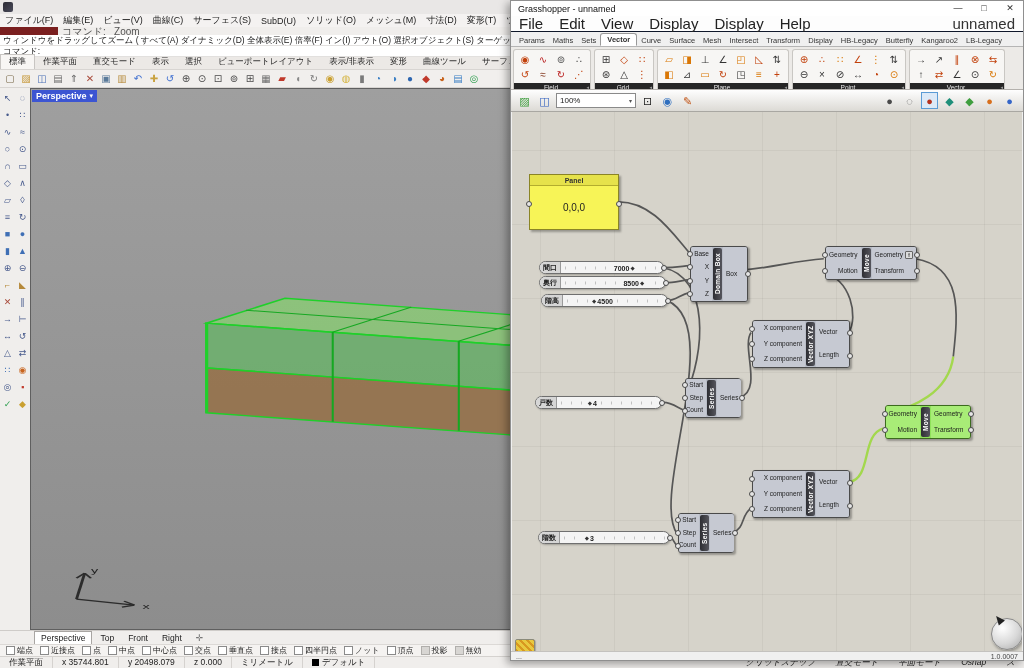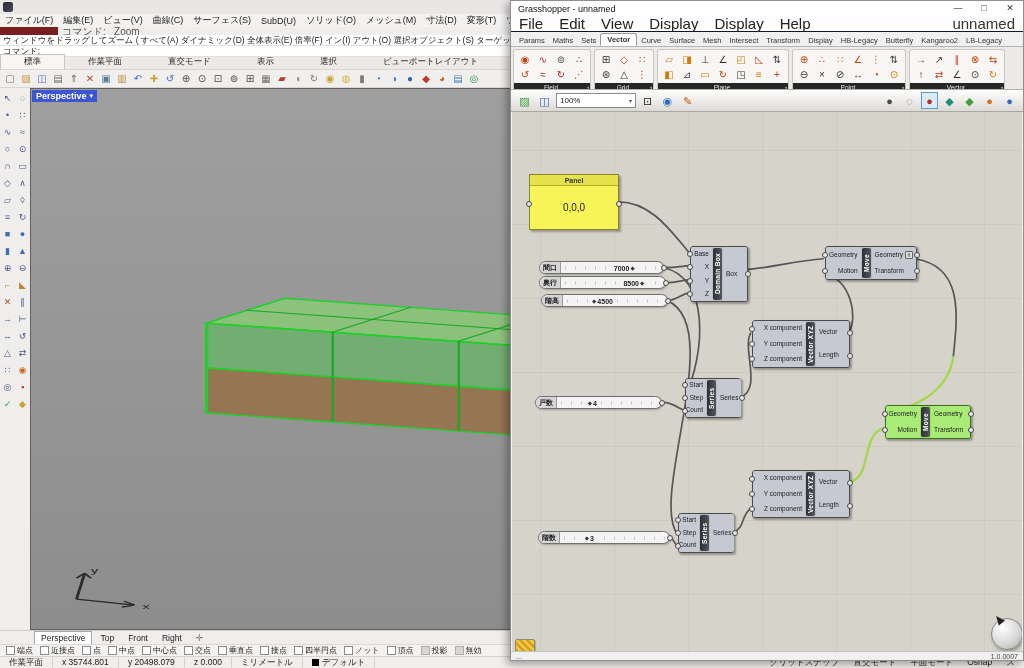--- a/index.html
+++ b/index.html
@@ -10,21 +10,21 @@
   #rhino { position:absolute; inset:0; background:#f0eeec; }
   .r-title { height:14px; background:#e9e7e6; display:flex; align-items:center; gap:4px; padding-left:3px; font-size:9px; color:#333; }
   .r-appicon { width:10px; height:10px; background:linear-gradient(135deg,#2b2b33,#4a4a5a); border-radius:2px; flex:none; }
   .r-menu { height:13px; background:#f4f2f1; display:flex; align-items:center; font-size:9px; color:#222; }
   .r-menu span { padding:0 5px; cursor:default; }
   .r-echo { height:8px; background:#f0eeec; display:flex; align-items:flex-start; overflow:hidden; }
   .r-echo-chip { background:#7a1f1f; width:58px; height:8px; flex:none; }
   .r-echo-text { font-size:10px; color:#555; padding-left:4px; line-height:10px; white-space:nowrap; }
   .r-cmdhist, .r-cmdprompt { height:11px; background:#ffffff; border-bottom:1px solid #e2e0de; font-size:8.5px; line-height:11px; padding-left:3px; white-space:nowrap; overflow:hidden; color:#1a1a1a; }
   .r-tabs { height:13px; background:#ece9e6; display:flex; font-size:8.5px; align-items:flex-end; color:#222; border-bottom:1px solid #d8d5d2; }
-  .r-tabs span { padding:1px 23px;text-align:center; }
+  .r-tabs span { padding:1px 8px;text-align:center; }
   .r-tabs span.active { background:#f8f6f4; border:1px solid #c8c5c2; border-bottom:none; }
   .r-iconbar { height:18px; background:#f1efed; display:flex; align-items:center; padding-left:2px; border-bottom:1px solid #d8d5d2; }
   .ric { width:16px; height:15px; font-size:10px; line-height:15px; text-align:center; flex:none; }
   .r-main { position:absolute; top:88px; left:0; right:0; bottom:38px; display:flex; }
   .r-side { width:30px; background:#f0eeec; display:grid; grid-template-columns:15px 15px; align-content:start; padding-top:2px; }
   .sic { width:15px; height:17px; font-size:9px; line-height:17px; text-align:center; color:#475a8c; }
   .r-viewport { flex:1; position:relative; background:linear-gradient(#9f9f9f,#8d8d8d); border:1px solid #5f5f5f; overflow:hidden; }
   .vp-label { position:absolute; top:1px; left:1px; background:#3c55d2; color:#fff; font-weight:bold; font-size:9px; padding:0 4px; line-height:12px; z-index:2; display:flex; gap:3px; align-items:center; }
   .vp-label .caret { font-size:7px; }
   .r-viewtabs { height:14px; background:#f0eeec; display:flex; align-items:center; font-size:8.5px; padding-left:34px; gap:2px; border-top:1px solid #cfccc9; }
@@ -288,21 +288,21 @@
     <span class="st-seg">作業平面</span>
     <span class="st-seg" style="min-width:66px">x 35744.801</span>
     <span class="st-seg" style="min-width:66px">y 20498.079</span>
     <span class="st-seg" style="min-width:46px">z 0.000</span>
     <span class="st-seg">ミリメートル</span>
     <span class="st-seg">
         <span class="layer-chip"></span>
         <span>デフォルト</span>
       </span>
     <span style="flex:1"></span>
-    <span class="st-seg toggles-host" style="border-right:none;gap:14px;">
+    <span class="st-seg toggles-host" style="border-right:none;gap:20px;font-style:italic;">
         <span>グリッドスナップ</span>
         <span>直交モード</span>
         <span>平面モード</span>
         <span>Osnap</span>
         <span>ス</span>
       </span>
   </div>
 </div>
 
 <div id="gh">

